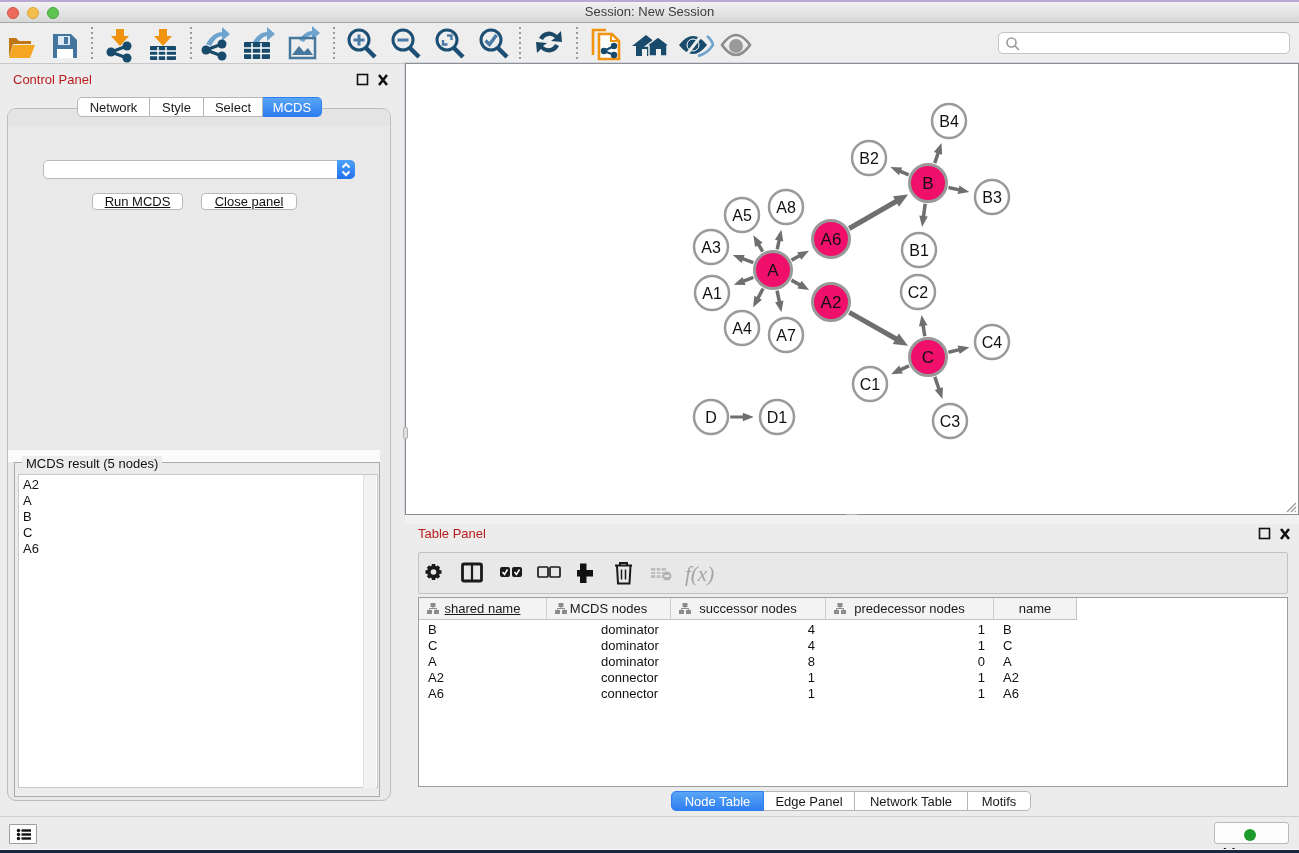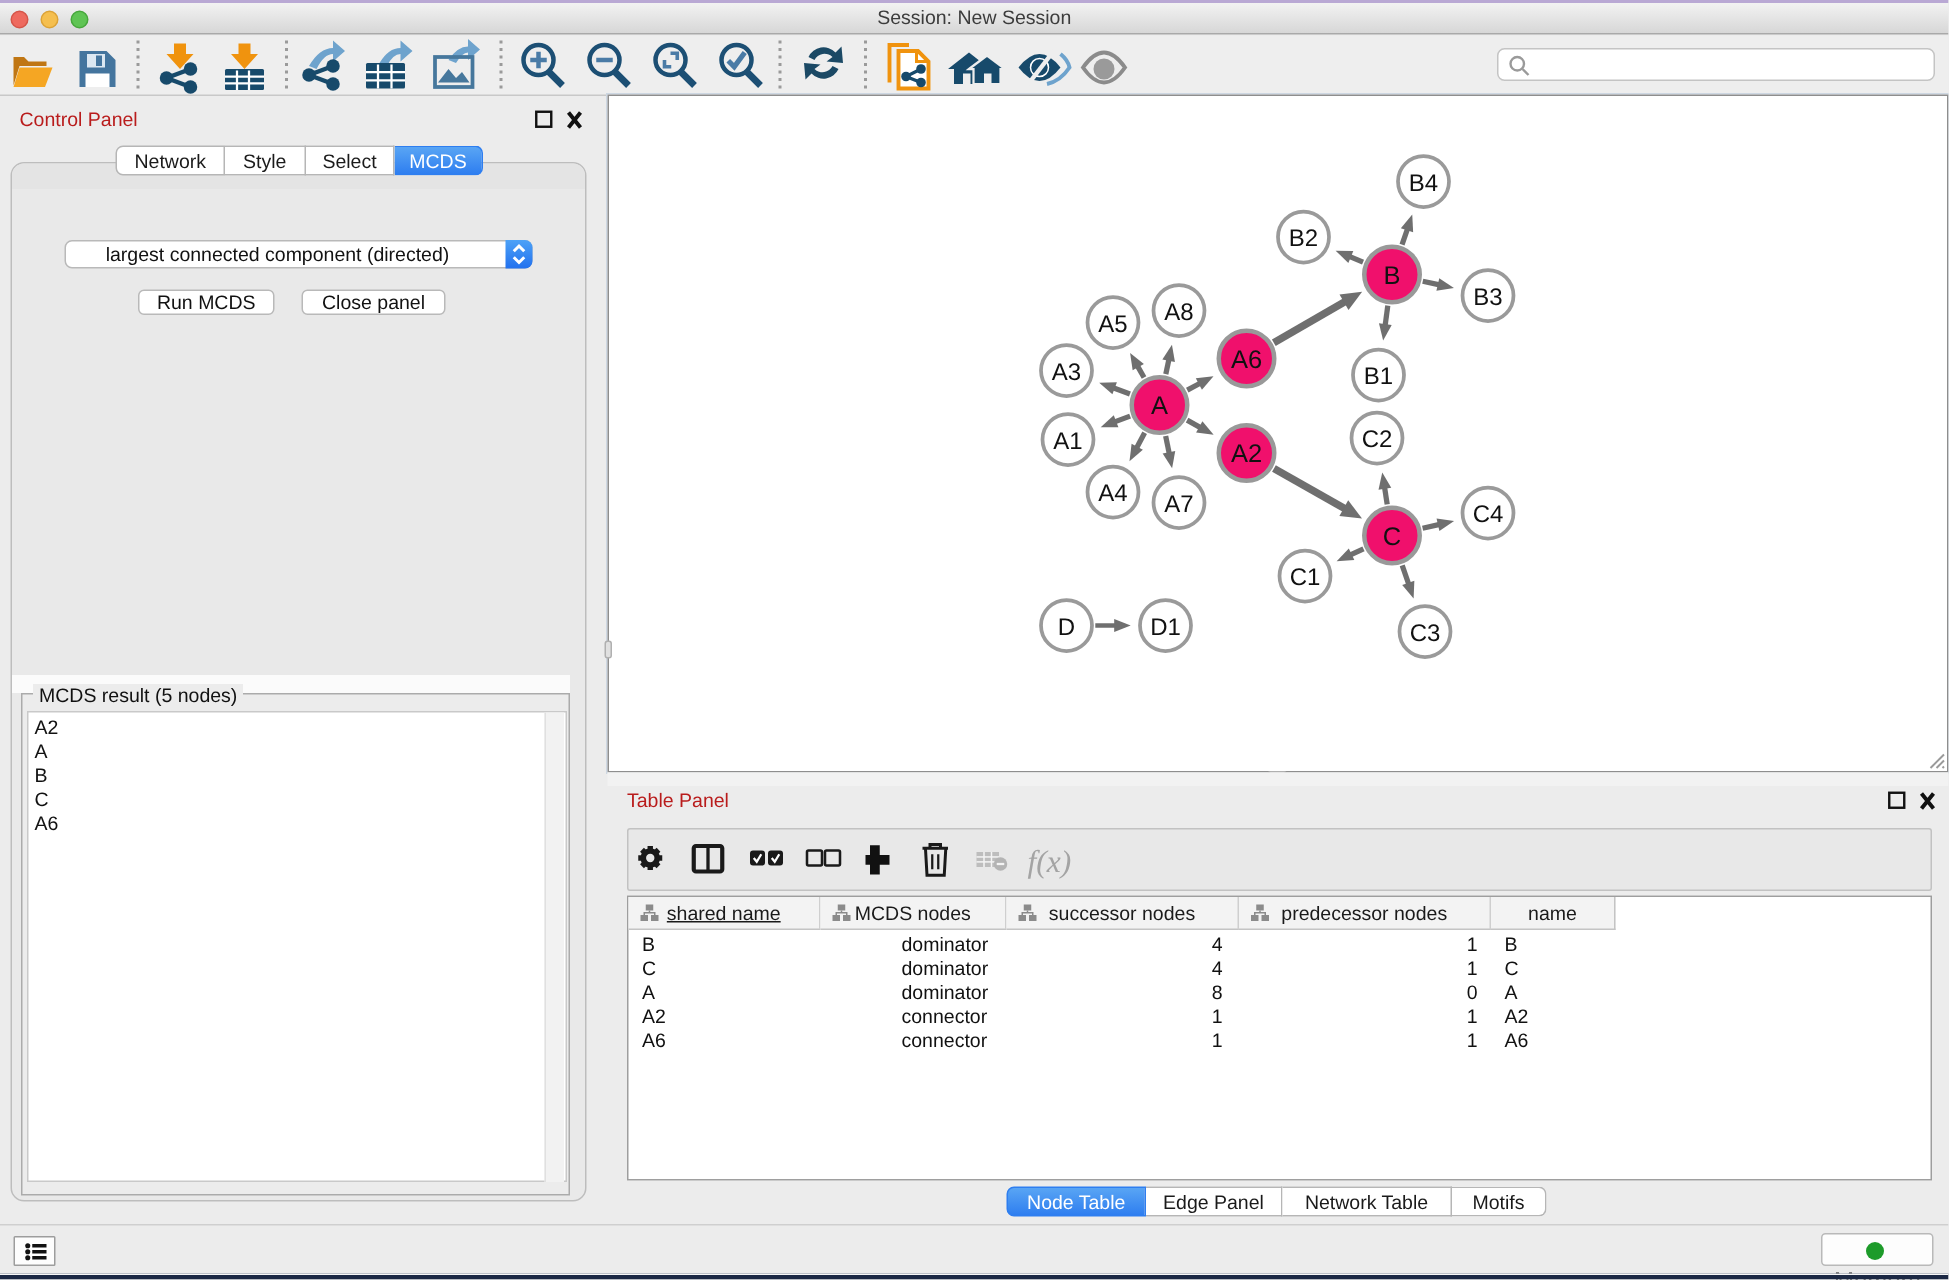--- a/index.html
+++ b/index.html
@@ -27,21 +27,21 @@
 .tab.sel { background:linear-gradient(#59a5f4,#2e7ef0); color:#fff; border-color:#2e7ef0; }
 #cpbox { left:7px; top:44px; width:384px; height:693px; background:#e9e9e9;
   border:1px solid #bdbdbd; border-radius:9px; }
 #optlabel { left:0; top:71px; width:403px; text-align:center; font-size:13px; color:#111; }
 #dropdown { left:43px; top:96px; width:312px; height:19px; background:#fff;
   border:1px solid #b9b9b9; border-radius:5px; }
 #dropdown .txt { width:282px; text-align:center; font-size:13px; line-height:17px; color:#111;}
 #dropdown .btn { position:absolute; right:-1px; top:-1px; width:18px; height:19px;
   background:linear-gradient(#4da2f7,#2271ee); border-radius:0 5px 5px 0; }
 .pbtn { position:absolute; top:129px; height:17px; background:#fff; border:1px solid #b9b9b9;
-  border-radius:4px; font-size:13px; text-align:center; line-height:15px; color:#111; }
+  border-radius:4px; font-size:13px; text-align:center; line-height:15px; color:#111;text-decoration:underline; }
 
 #fset { left:14px; top:398px; width:366px; height:335px; border:1px solid #ababab; background:#ececec;}
 #fsetlegend { left:22px; top:392px; background:#ececec; padding:0 4px; font-size:13px; color:#111; }
 #listbox { left:18px; top:410px; width:360px; height:314px; background:#fff; border:1px solid #c9c9c9; }
 #listbox .items { padding:2px 0 0 4px; font-size:13px; line-height:16px; color:#111; }
 #lbscroll { position:absolute; right:1px; top:0px; width:13px; height:313px; background:#f2f2f2; border-left:1px solid #e0e0e0;}
 
 #netwin { left:405px; top:63px; width:894px; height:452px; background:#fff;
   border:1px solid #8e8e8e; box-shadow:0 0 0 1px #cdd7e2; }
 #nettitle { left:0; top:0; width:892px; height:22px; background:linear-gradient(#f1f1f1,#d8d8d8);
@@ -211,21 +211,20 @@
   <div class="abs tabs" style="left:0;top:33px;width:403px;height:20px;">
     <div class="tab first" style="left:77px;width:73px;">Network</div>
     <div class="tab" style="left:150px;width:54px;">Style</div>
     <div class="tab" style="left:204px;width:59px;">Select</div>
     <div class="tab sel last" style="left:263px;width:59px;">MCDS</div>
   </div>
   <div class="abs" id="cpbox">
       <div style="position:absolute;left:0;top:0;width:100%;height:17px;background:#e4e4e4;border-radius:8px 8px 0 0;"></div>
     </div>
   <div class="abs" id="dropdown">
-    <div class="abs txt">largest connected component (directed)</div>
     <div class="btn">
       <svg width="18" height="19">
         <path d="M5.5 7.5 L9 4 L12.5 7.5" fill="none" stroke="#fff" stroke-width="2"></path>
         <path d="M5.5 11.5 L9 15 L12.5 11.5" fill="none" stroke="#fff" stroke-width="2"></path>
       </svg>
     </div>
   </div>
   <div class="abs pbtn" style="left:92px;width:91px;">Run MCDS</div>
   <div class="abs pbtn" style="left:201px;width:96px;">Close panel</div>
   <div class="abs" style="left:8px;top:386px;width:372px;height:12px;background:#fbfbfb;"></div>

